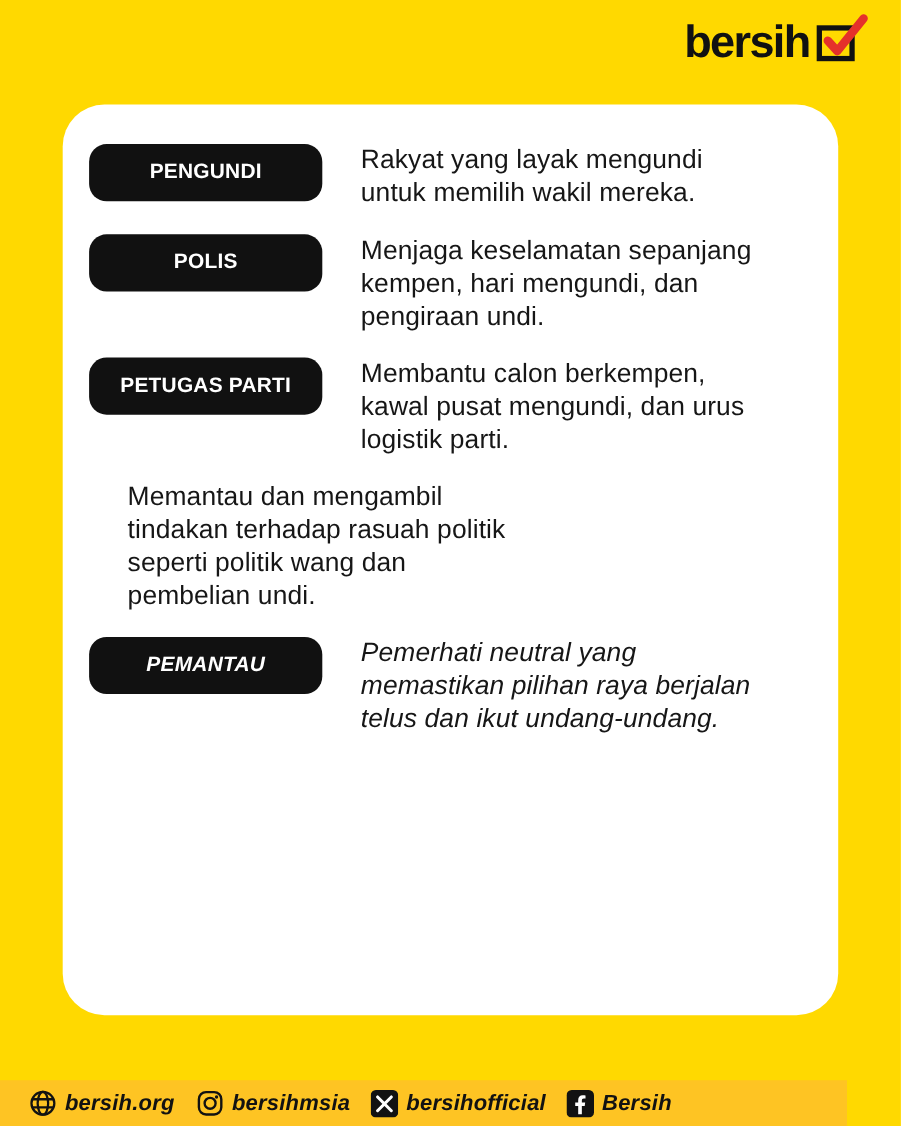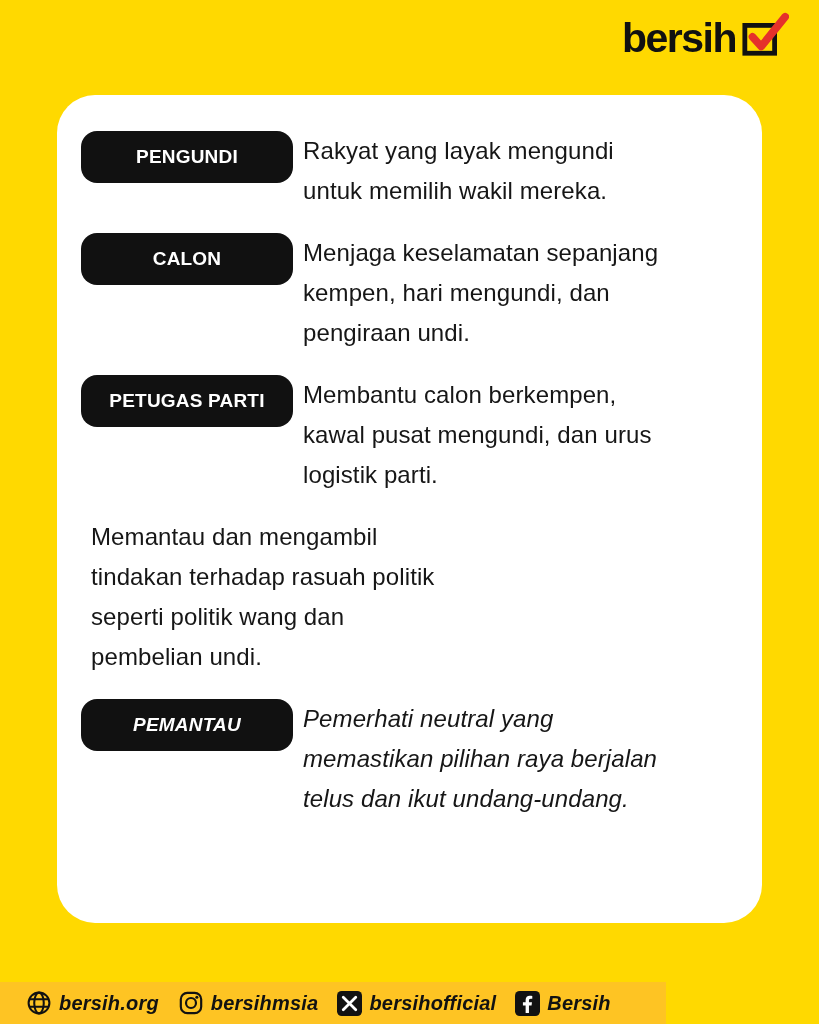--- a/index.html
+++ b/index.html
@@ -28,26 +28,26 @@
   .row{display:flex;align-items:flex-start;margin-bottom:22px;}
   .pill{
     width:212px;flex:0 0 212px;box-sizing:border-box;
     background:var(--ink,#111);color:var(--pill-text,#fff);
     border-radius:16px;padding:13px 10px;
     display:flex;align-items:center;justify-content:center;
     text-align:center;font-weight:700;font-size:19px;line-height:26px;
     white-space:pre-line;letter-spacing:.2px;
   }
   .desc{
-    margin-left:10px;font-size:24px;line-height:40px;
+    margin-left:35px;font-size:24px;line-height:30px;
     white-space:pre-line;color:#161616;letter-spacing:.1px;
   }
   
   .footer{
-    position:absolute;left:0;bottom:0;width:666px;height:42px;
+    position:absolute;left:0;bottom:0;width:770px;height:42px;
     background:var(--footer-bg,#FEC423);
     display:flex;align-items:center;padding-left:26px;box-sizing:border-box;
     gap:19px;
   }
   .footer-item{display:flex;align-items:center;gap:7px;}
   .footer-item .label{
     font-size:20px;font-weight:700;font-style:italic;color:#121212;
     letter-spacing:.2px;
   }
   .footer-item svg{display:block;}
@@ -66,21 +66,21 @@
 <div class="card">
 
   <div class="row">
     <div class="pill">PENGUNDI</div>
     <div class="desc">Rakyat yang layak mengundi
 untuk memilih wakil mereka.</div>
   </div>
 
 
   <div class="row">
-    <div class="pill">CALON</div>
+    <div class="pill">POLIS</div>
     <div class="desc">Menjaga keselamatan sepanjang
 kempen, hari mengundi, dan
 pengiraan undi.</div>
   </div>
 
   <div class="row">
     <div class="pill">PETUGAS PARTI</div>
     <div class="desc">Membantu calon berkempen,
 kawal pusat mengundi, dan urus
 logistik parti.</div>

